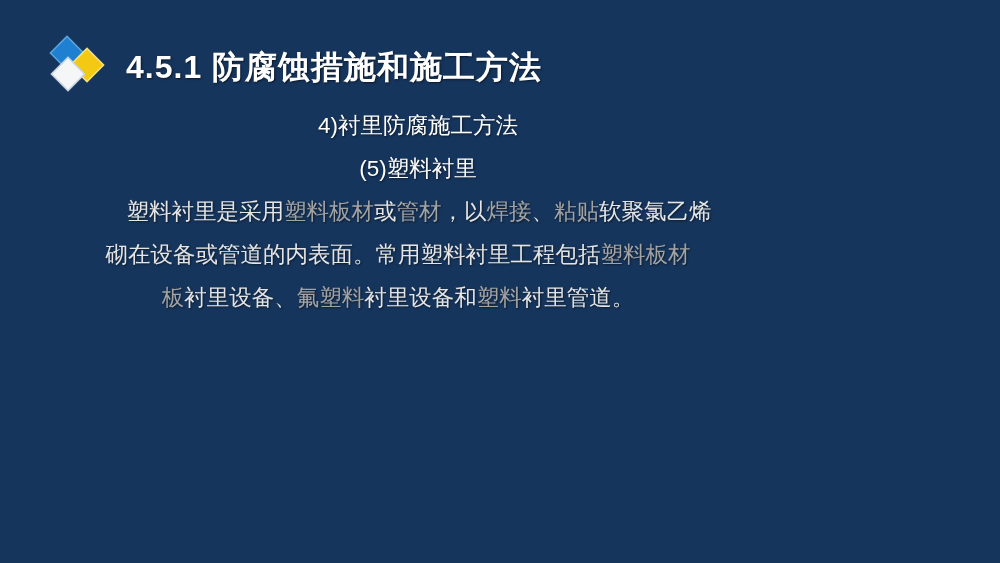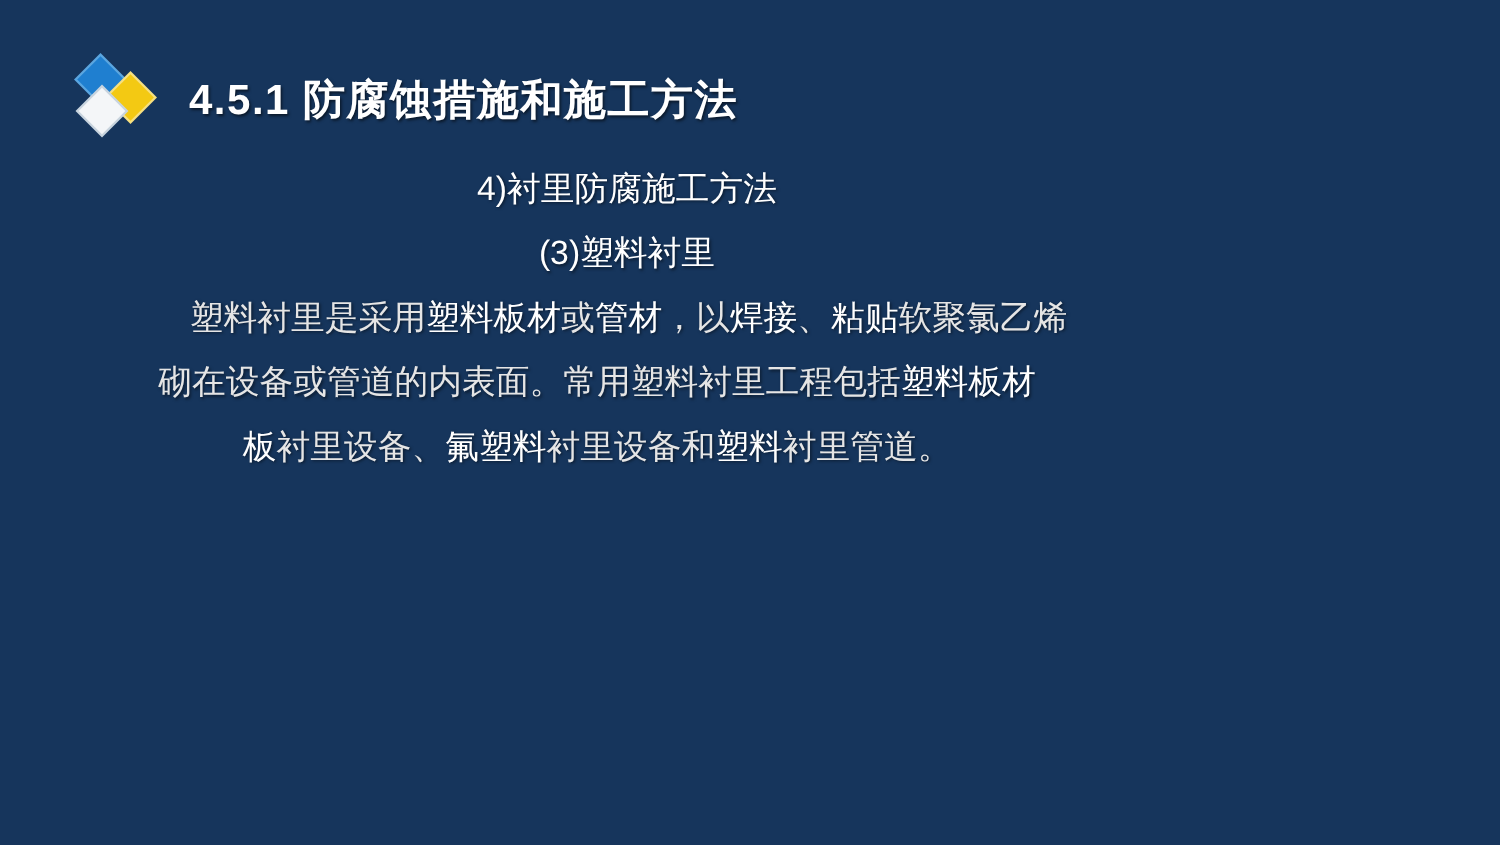--- a/index.html
+++ b/index.html
@@ -60,21 +60,21 @@
   #logo-icon .dia.white {
     left: 5px;
     top: 24px;
     background: #f4f6f8;
     box-shadow: 0 0 0 1.5px #c8d4de;
   }
 
   #title-text {
     margin-left: 16px;
     color: #ffffff;
-    font-size: 28px;
+    font-size: 32px;
     font-weight: bold;
     letter-spacing: 1px;
     line-height: 1;
     white-space: nowrap;
     text-shadow: 1px 1px 2px rgba(0,0,0,0.55);
   }
 
   
   #body-block {
     position: absolute;
@@ -92,21 +92,21 @@
     white-space: nowrap;
   }
   .line.indent-1 {
     padding-left: 40px;
   }
   .line.indent-2 {
     padding-left: 42px;
   }
 
   .hl {
-    color: #ffffff;
+    color: #a3a3a3;
   }
   .plain {
     color: #e5e5e5;
   }
 </style>
 </head>
 <body>
 
 <div id="slide">
 
@@ -118,21 +118,21 @@
       <span class="dia white"></span>
     </div>
 
     <div id="title-text">4.5.1 防腐蚀措施和施工方法</div>
   </div>
 
   <div id="body-block">
 
     <div class="line indent-1">4)衬里防腐施工方法</div>
 
-    <div class="line indent-1">(3)塑料衬里</div>
+    <div class="line indent-1">(5)塑料衬里</div>
 
     <div id="paragraph">
         <div class="line indent-2"><span class="plain">塑料衬里是采用</span><span class="hl">塑料板材</span><span class="plain">或</span><span class="hl">管材</span><span class="plain">，以</span><span class="hl">焊接</span><span class="plain">、</span><span class="hl">粘贴</span><span class="plain">软聚氯乙烯</span></div>
         <div class="line"><span class="plain">砌在设备或管道的内表面。常用塑料衬里工程包括</span><span class="hl">塑料板材</span></div>
         <div class="line"><span class="hl">板</span><span class="plain">衬里设备、</span><span class="hl">氟塑料</span><span class="plain">衬里设备和</span><span class="hl">塑料</span><span class="plain">衬里管道。</span></div>
       </div>
 
   </div>
 
 </div>

